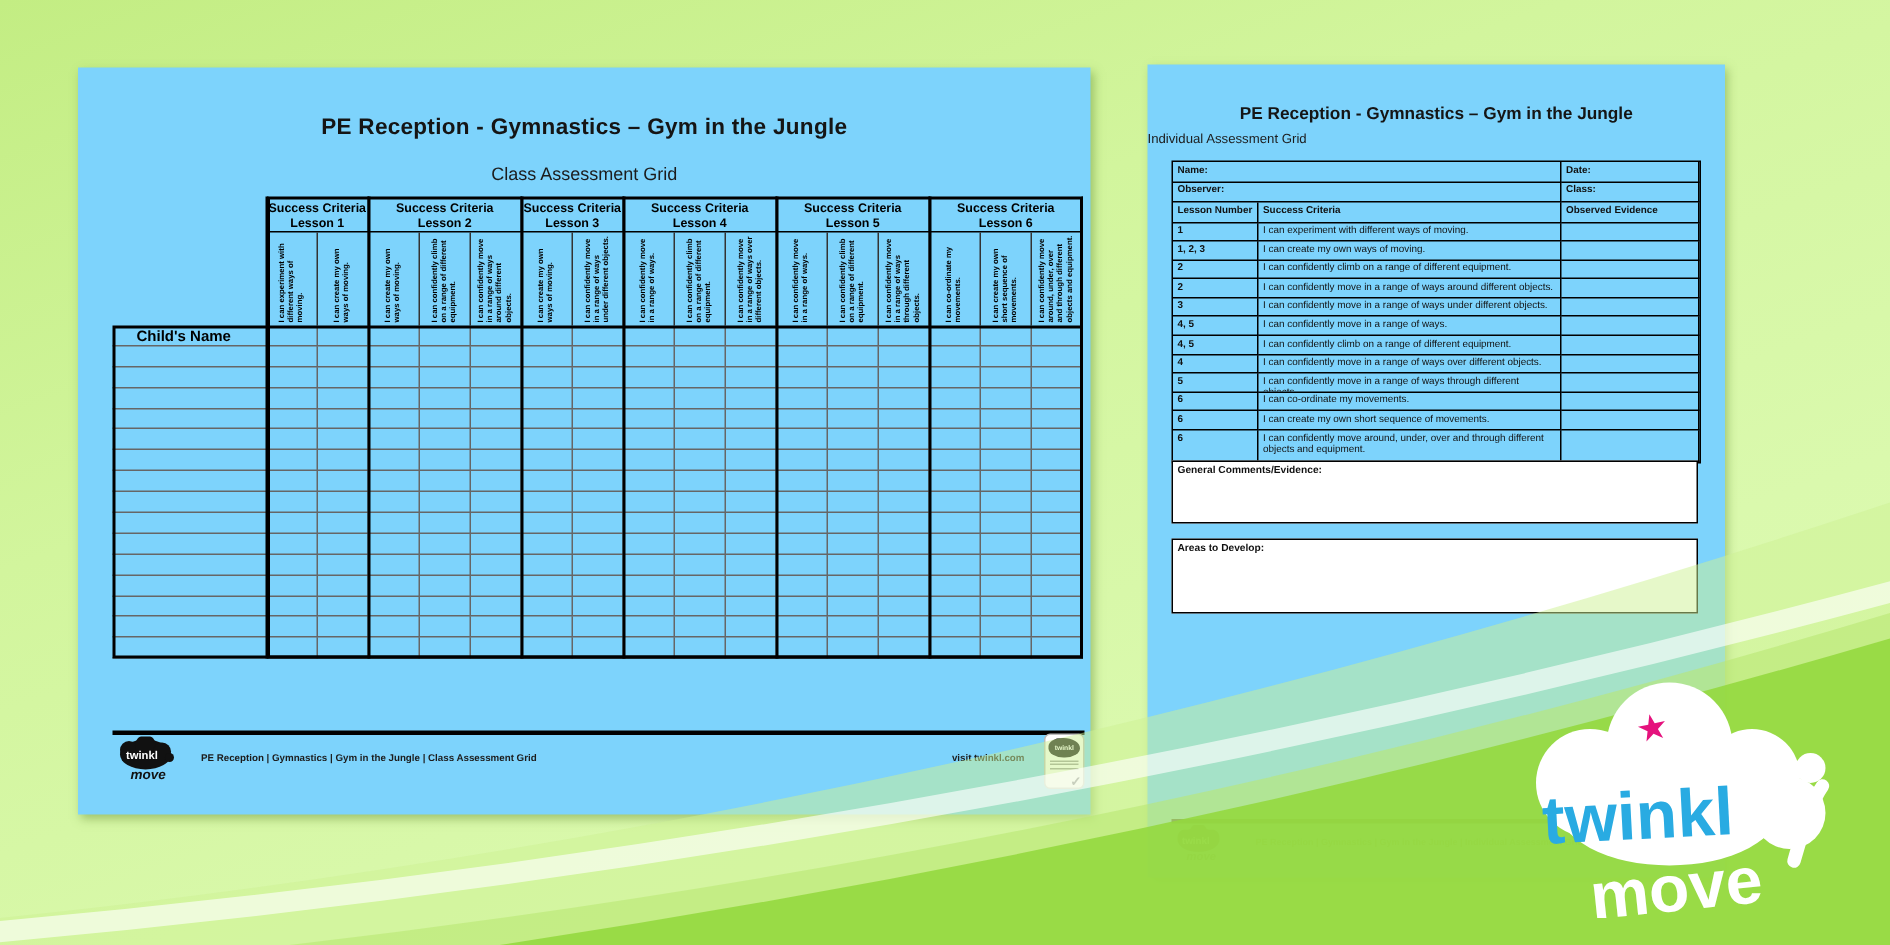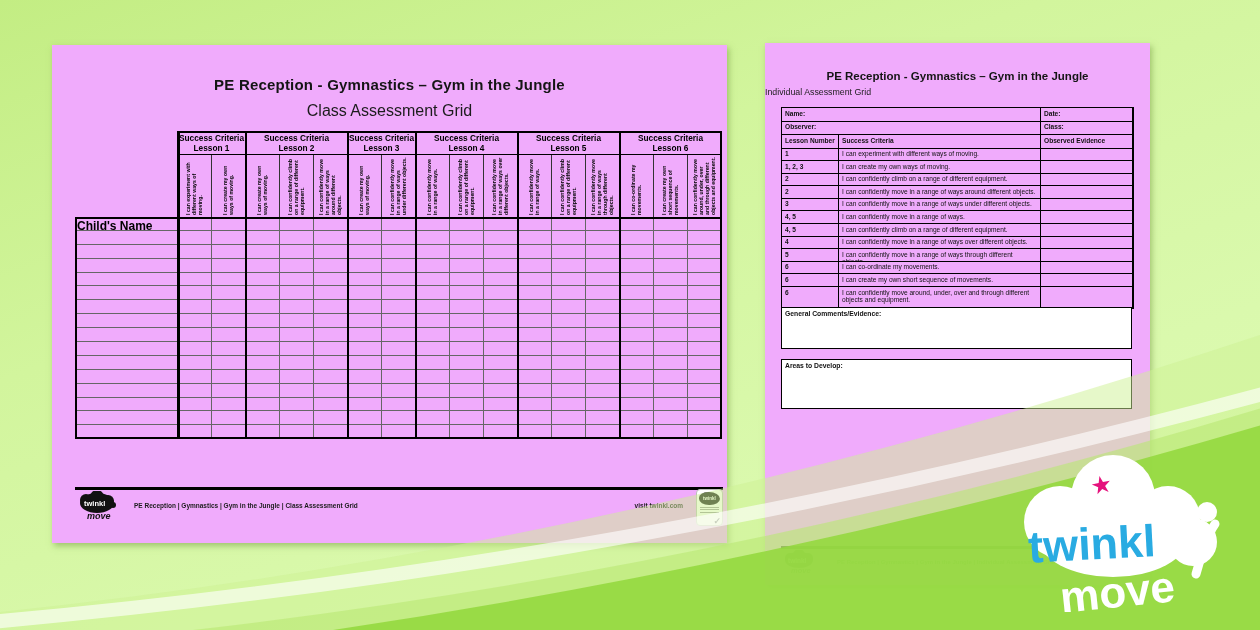--- a/index.html
+++ b/index.html
@@ -1,39 +1,39 @@
 <!DOCTYPE html>
 <html><head>
 <meta charset="utf-8">
 <style>
   html,body{margin:0;padding:0;}
   body{
     width:1260px;height:630px;position:relative;overflow:hidden;
     font-family:"Liberation Sans",sans-serif;
     background:linear-gradient(160deg,#c3ed83 0%,#d2f59d 35%,#daf9ad 70%,#defbb5 100%);
   }
-  .page{position:absolute;background:#f0abfc;box-shadow:2px 3px 6px rgba(105,145,55,.5);z-index:2;}
+  .page{position:absolute;background:#7dd3fc;box-shadow:2px 3px 6px rgba(105,145,55,.5);z-index:2;}
   #left-page{left:52px;top:45px;width:675px;height:498px;}
   #right-page{left:765px;top:43px;width:385px;height:542px;}
 
   
   .lp-title{margin:31px 10px 0;text-align:center;font-size:15px;font-weight:bold;color:#151515;letter-spacing:.2px;}
-  .lp-sub{margin-top:9px;text-align:center;font-size:16px;color:#1c1c1c;}
+  .lp-sub{margin-top:16px;text-align:center;font-size:12px;color:#1c1c1c;}
   #class-grid{position:absolute;left:23px;top:86px;width:649px;
     display:grid;grid-template-columns:103px repeat(16,34px);
     grid-template-rows:24px 62px repeat(16,13.9px);}
   #class-grid > div{box-sizing:border-box;}
   .lt-blank{grid-row:1/3;grid-column:1;}
   .lt-group{border-right:1px solid #000;border-bottom:1px solid #000;
     font-size:8.3px;font-weight:bold;text-align:center;line-height:1.25;padding-top:2px;color:#000;}
   .lt-rot{border-right:1px solid #333;display:flex;align-items:flex-end;justify-content:center;overflow:hidden;}
   .lt-rot span{display:block;writing-mode:vertical-rl;transform:rotate(180deg);
     font-size:5.2px;font-weight:bold;line-height:1.18;color:#000;padding:2px 1px;max-height:60px;}
-  .lt-name{border-bottom:1px solid #666;font-size:12px;font-weight:bold;color:#000;
-    padding:2px 0 0 2px;}
+  .lt-name{border-bottom:1px solid #666;font-size:10px;font-weight:bold;color:#000;
+    padding:2px 0 0 16px;}
   .lt-cell{border-right:1px solid #666;border-bottom:1px solid #666;}
   .ol{position:absolute;pointer-events:none;}
   .ol-rect{border:2px solid #000;box-sizing:border-box;}
   .ol-vsep{width:2px;background:#000;}
 
   .lp-footer-line{position:absolute;left:23px;top:442px;width:648px;height:2.5px;background:#000;}
   .lp-footer-text{position:absolute;left:82px;top:457px;font-size:6.5px;font-weight:bold;color:#1c1c1c;}
   .lp-visit{position:absolute;right:44px;top:457px;font-size:6.5px;font-weight:bold;color:#1c1c1c;}
   .mini-logo{position:absolute;left:26px;top:446px;}
   .badge{position:absolute;right:4px;top:444px;width:27px;height:37px;background:#fff;

